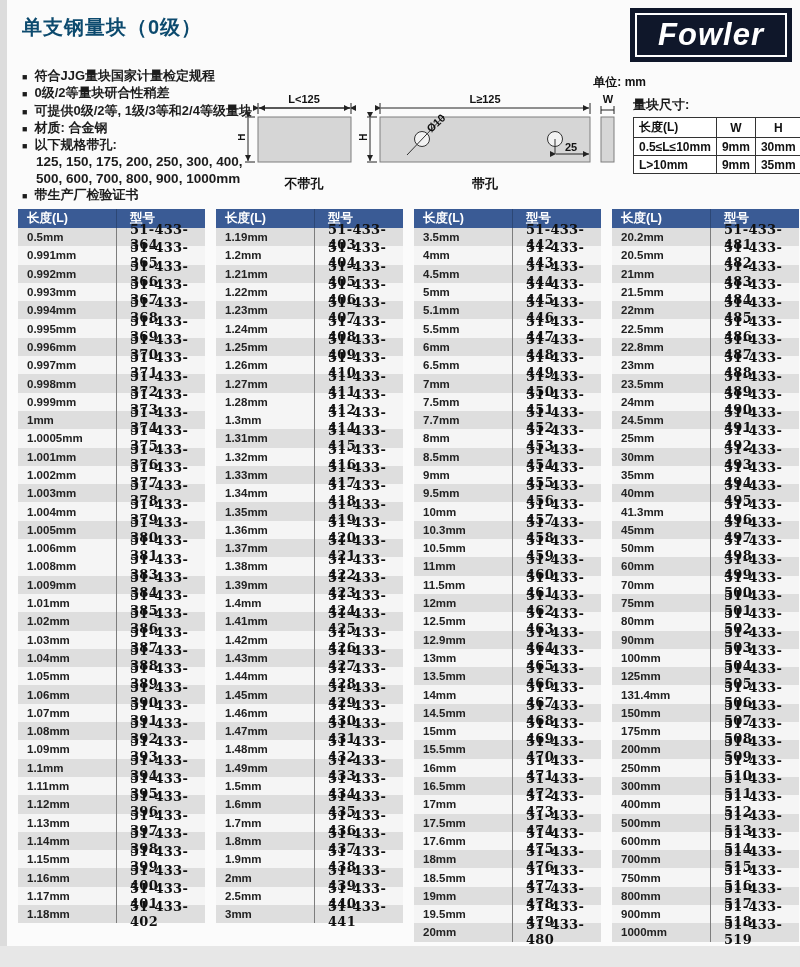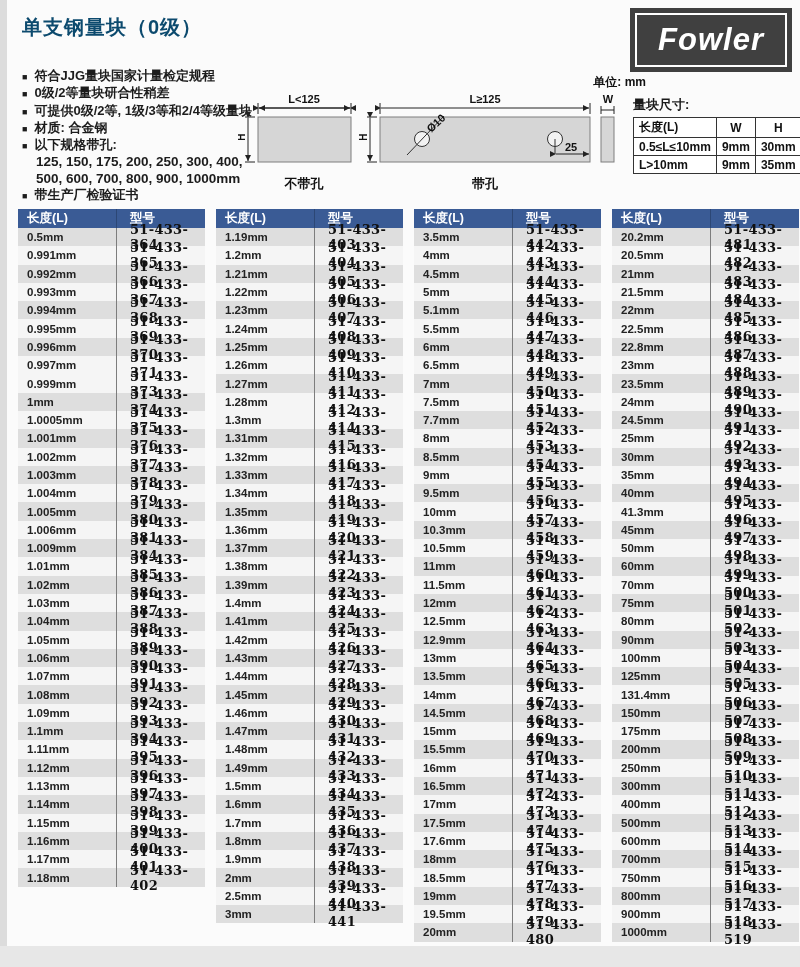--- a/index.html
+++ b/index.html
@@ -4,21 +4,21 @@
 <style>
   html,body{margin:0;padding:0;background:#fff;}
   #page{position:relative;width:800px;height:967px;background:#fbfbfb;overflow:hidden;
         font-family:"Liberation Sans",sans-serif;color:#1a1a1a;}
   .edge-left{position:absolute;left:0;top:0;width:7px;height:967px;background:#dcdcdc;}
   .edge-bottom{position:absolute;left:0;top:946px;width:800px;height:21px;background:#e7e7e7;}
 
   .title{position:absolute;left:22px;top:14px;font-size:20px;font-weight:bold;letter-spacing:1px;color:#0c4a6e;}
 
   
-  .logo{position:absolute;left:630px;top:8px;width:162px;height:64px;background:#404040;
+  .logo{position:absolute;left:630px;top:8px;width:162px;height:54px;background:#0f172a;
         display:flex;align-items:center;justify-content:center;}
   .logo-inner{position:absolute;left:5px;top:5px;right:5px;bottom:5px;border:2px solid #fff;}
   .logo-text{position:relative;color:#fff;font-style:italic;font-weight:bold;font-size:31px;letter-spacing:1px;}
 
   
   .bullets{position:absolute;left:22px;top:68px;width:235px;font-size:13px;font-weight:bold;color:#1c1c1c;}
   .bullet{display:flex;line-height:16.3px;}
   .bullet .mark{font-size:9px;margin:1px 7px 0 0;}
   .cont{padding-left:14px;line-height:16.3px;font-size:13.5px;}
 
@@ -190,20 +190,24 @@
           <div class="tcell model">51-433-369</div>
         </div>
         <div class="trow odd">
           <div class="tcell len">0.996mm</div>
           <div class="tcell model">51-433-370</div>
         </div>
         <div class="trow even">
           <div class="tcell len">0.997mm</div>
           <div class="tcell model">51-433-371</div>
         </div>
+        <div class="trow odd">
+          <div class="tcell len">0.998mm</div>
+          <div class="tcell model">51-433-372</div>
+        </div>
         <div class="trow even">
           <div class="tcell len">0.999mm</div>
           <div class="tcell model">51-433-373</div>
         </div>
         <div class="trow odd">
           <div class="tcell len">1mm</div>
           <div class="tcell model">51-433-374</div>
         </div>
         <div class="trow even">
           <div class="tcell len">1.0005mm</div>
@@ -225,20 +229,24 @@
           <div class="tcell len">1.004mm</div>
           <div class="tcell model">51-433-379</div>
         </div>
         <div class="trow odd">
           <div class="tcell len">1.005mm</div>
           <div class="tcell model">51-433-380</div>
         </div>
         <div class="trow even">
           <div class="tcell len">1.006mm</div>
           <div class="tcell model">51-433-381</div>
+        </div>
+        <div class="trow even">
+          <div class="tcell len">1.008mm</div>
+          <div class="tcell model">51-433-383</div>
         </div>
         <div class="trow odd">
           <div class="tcell len">1.009mm</div>
           <div class="tcell model">51-433-384</div>
         </div>
         <div class="trow even">
           <div class="tcell len">1.01mm</div>
           <div class="tcell model">51-433-385</div>
         </div>
         <div class="trow odd">

